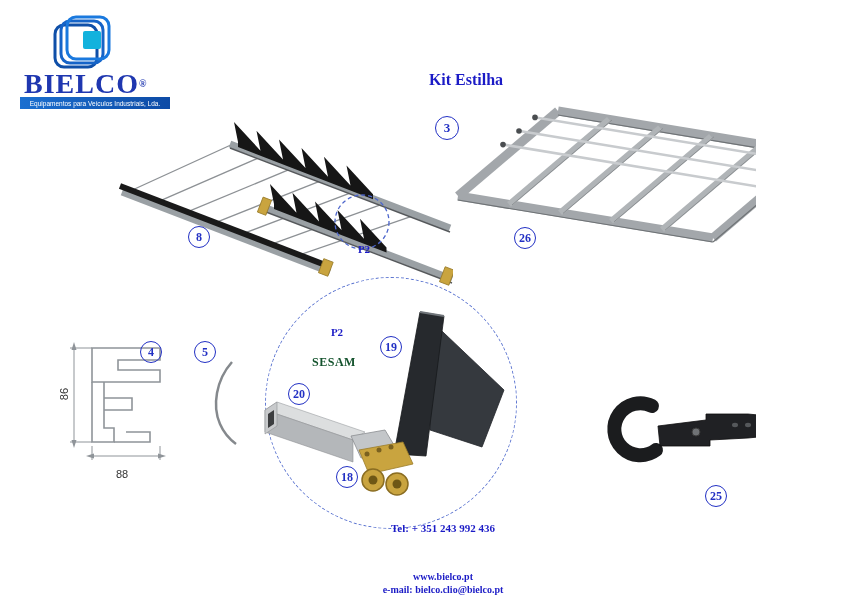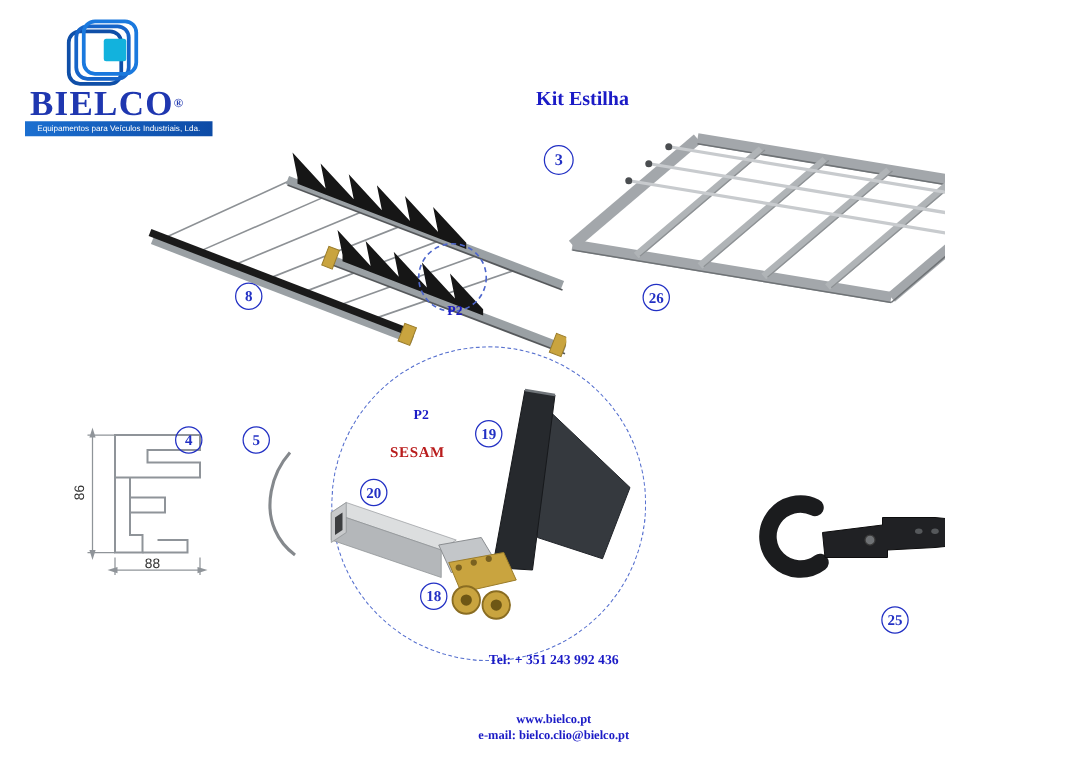--- a/index.html
+++ b/index.html
@@ -6,21 +6,21 @@
   .page{position:relative;width:756px;height:613px;background:#ffffff;overflow:hidden;
         font-family:"Liberation Serif", serif;}
   .abs{position:absolute;}
   .ctr{transform:translate(-50%,-50%);}
   .badge{position:absolute;display:flex;align-items:center;justify-content:center;
          width:20px;height:20px;border-radius:50%;border:1.5px solid #2230c4;
          color:#2230c4;font:bold 12px "Liberation Serif", serif;
          transform:translate(-50%,-50%);background:transparent;}
   .title{font:bold 16px "Liberation Serif", serif;color:#1b1bc6;margin-left:20px;}
   .p2{font:bold 11px "Liberation Serif", serif;color:#1b1bc6;}
-  .sesam{font:bold 12px "Liberation Serif", serif;color:#b91c1c;letter-spacing:.5px;}
+  .sesam{font:bold 12px "Liberation Serif", serif;color:#14532d;letter-spacing:.5px;}
   .logo-word{font:bold 28px "Liberation Serif", serif;color:#1f37b0;letter-spacing:1px;}
   .logo-reg{font:bold 10px "Liberation Serif", serif;color:#1f37b0;vertical-align:super;}
   .logo-bar{background:linear-gradient(90deg,#1b6fd0,#0d4ba6);color:#ffffff;
             font:6.5px "Liberation Sans", sans-serif;display:flex;align-items:center;
             justify-content:center;width:150px;height:12px;white-space:nowrap;}
   .tagline{font:bold 12.5px "Liberation Sans", sans-serif;color:#00a2df;white-space:nowrap;}
   .dim{font:11px "Liberation Sans", sans-serif;color:#333;}
   .tel{font:bold 11px "Liberation Serif", serif;color:#1b1bc6;}
   .weblines{font:bold 10px "Liberation Serif", serif;color:#1b1bc6;}
   .dashed-circle{border:1.6px dashed #5b74d0;border-radius:50%;}
@@ -147,21 +147,21 @@
     <g stroke="#8f9499" stroke-width="1">
       <line x1="30" y1="124" x2="98" y2="124"></line>
       <line x1="30" y1="114" x2="30" y2="128"></line>
       <line x1="98" y1="114" x2="98" y2="128"></line>
     </g>
     <polygon points="24,124 32,121.5 32,126.5" fill="#8f9499"></polygon>
     <polygon points="104,124 96,121.5 96,126.5" fill="#8f9499"></polygon>
   </svg>
 
   <div class="abs ctr dim" style="left:64px;top:394px;transform:translate(-50%,-50%) rotate(-90deg);">86</div>
-  <div class="abs ctr dim" style="left:122px;top:451px;">88</div>
+  <div class="abs ctr dim" style="left:122px;top:474px;">88</div>
 
   <div class="badge" style="left:151px;top:352px;">4</div>
 
   <svg class="abs" style="left:210px;top:358px;" width="34" height="92" viewBox="0 0 34 92">
     <path d="M22,4 C6,22 2,48 10,66 C13,73 18,80 26,86" fill="none" stroke="#85898d" stroke-width="2.5"></path>
   </svg>
   <div class="badge" style="left:205px;top:352px;">5</div>
 
   <div class="abs dashed-circle" style="left:265px;top:277px;width:250px;height:250px;"></div>
 

